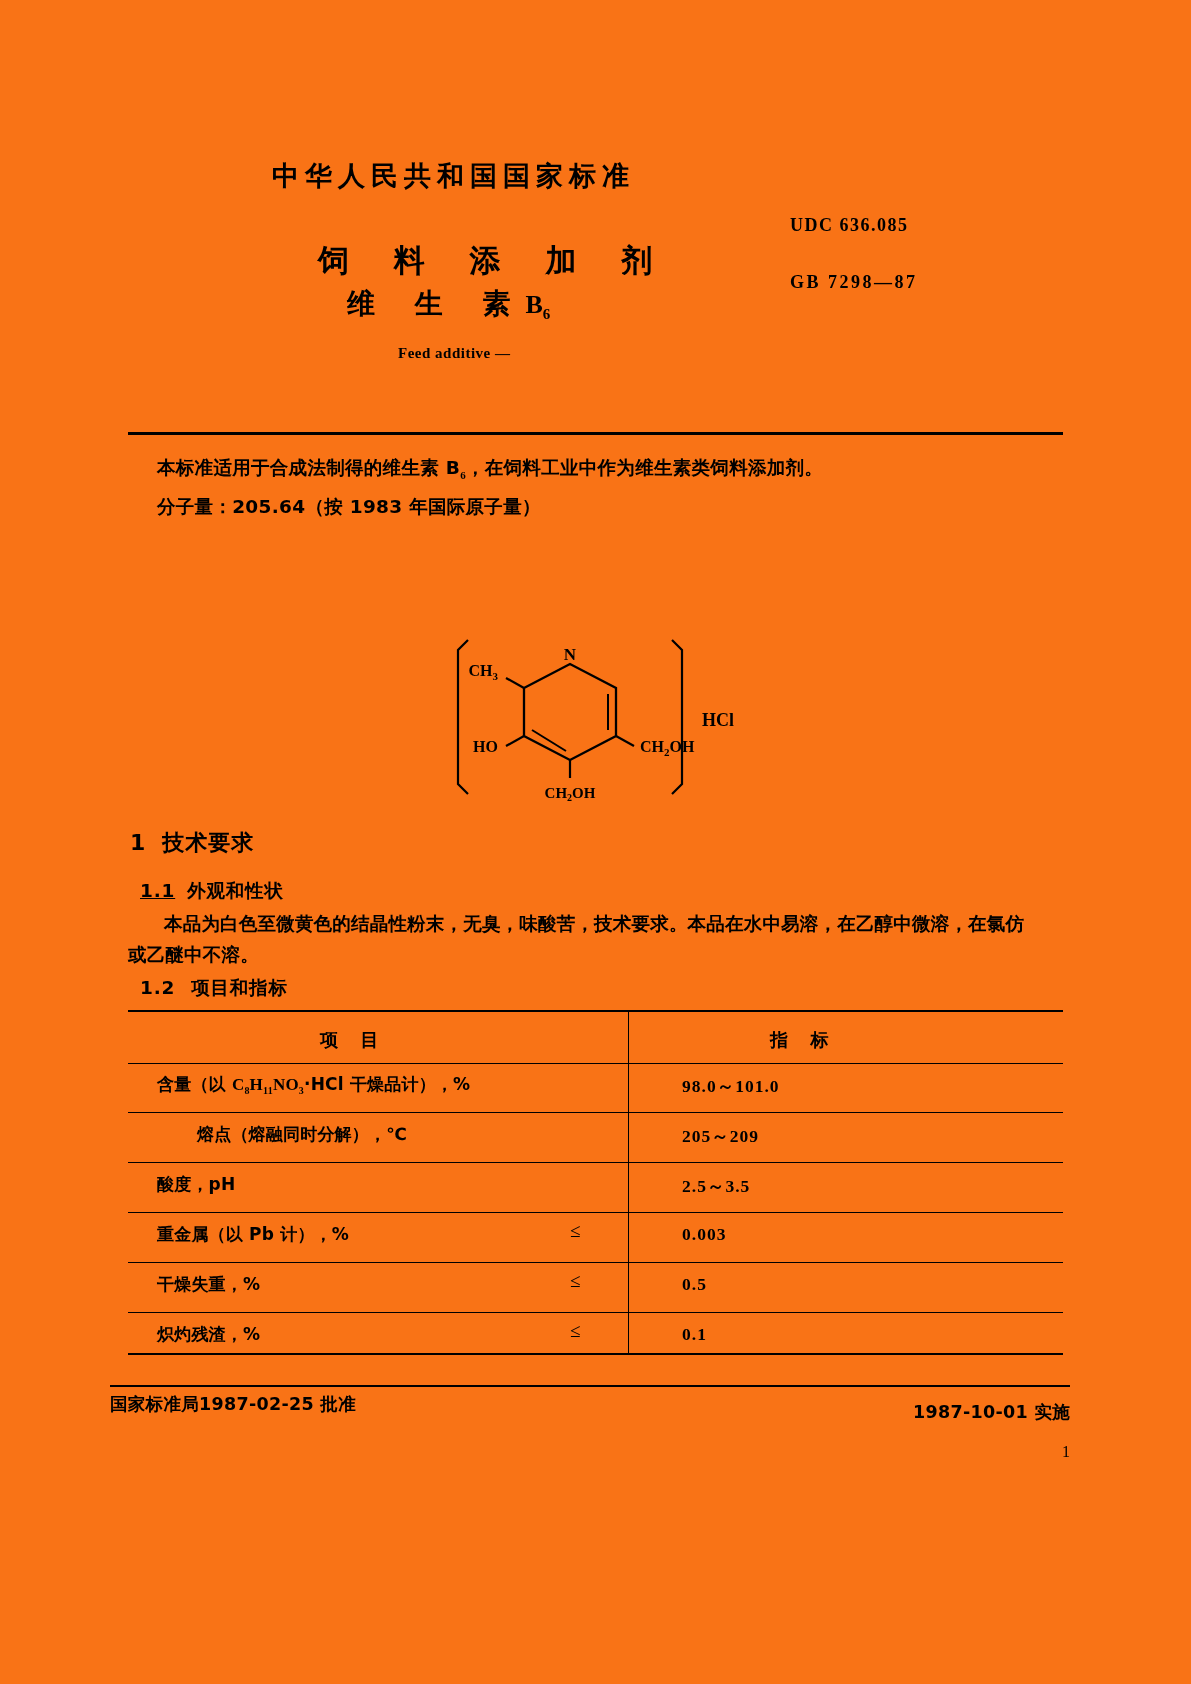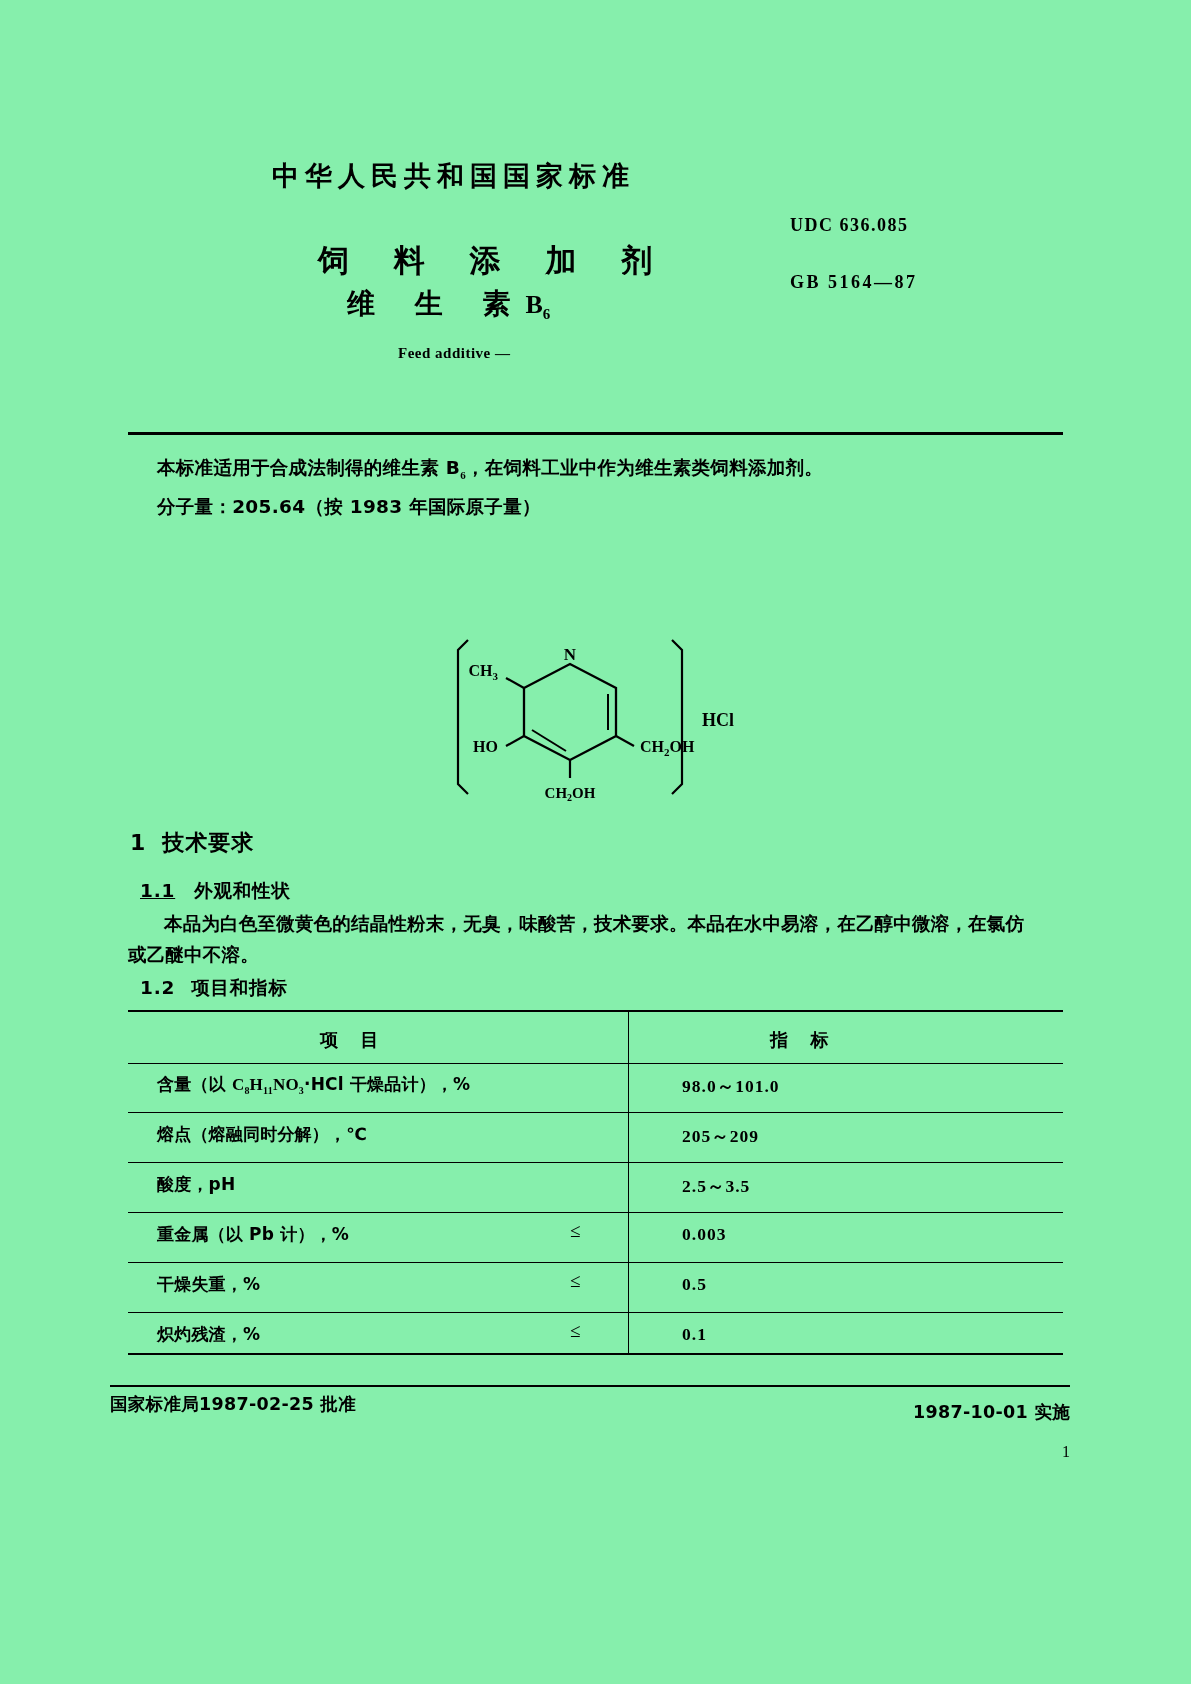--- a/index.html
+++ b/index.html
@@ -8,21 +8,21 @@
     background: #ffffff;
   }
   body {
     font-family: "DejaVu Sans", "Liberation Sans", sans-serif;
     color: #000000;
   }
   #page {
     position: relative;
     width: 1191px;
     height: 1684px;
-    background: #86efac;
+    background: #f97316;
     overflow: hidden;
   }
 
   
   .masthead {
     position: absolute;
     left: 0;
     top: 0;
     width: 1191px;
     height: 430px;
@@ -146,21 +146,21 @@
   .h1 .num { margin-right: 16px; }
   .h2-a {
     position: absolute;
     left: 140px;
     top: 878px;
     font-size: 18.5px;
     font-weight: bold;
     letter-spacing: 0.8px;
     white-space: nowrap;
   }
-  .h2-a .num { margin-right: 19px; text-decoration: underline; }
+  .h2-a .num { margin-right: 12px; text-decoration: underline; }
   .para {
     position: absolute;
     left: 128px;
     top: 908px;
     width: 905px;
     font-size: 18.5px;
     font-weight: bold;
     line-height: 31px;
     text-indent: 36px;
     letter-spacing: 0.2px;
@@ -295,21 +295,21 @@
 
     <div class="std-title-2">
       <span>维 生 素</span><span class="bsym"><span>B</span><sub>6</sub></span>
     </div>
 
     <div class="eng-title">
       <div class="line1">Feed additive —</div>
     </div>
 
     <div class="udc">UDC 636.085</div>
-    <div class="gbcode">GB 5164—87</div>
+    <div class="gbcode">GB 7298—87</div>
   </div>
 
   <div class="rule-thick"></div>
 
   <div class="intro">
     <div><span>本标准适用于合成法制得的维生素 B</span><span class="sci"><sub>6</sub></span><span>，在饲料工业中作为维生素类饲料添加剂。</span></div>
 
 
     <div>分子量：205.64（按 1983 年国际原子量）</div>
   </div>
@@ -369,21 +369,21 @@
     <span>指</span><span class="sp"></span><span>标</span>
   </div>
   <div class="hrule" style="top:1063px;"></div>
 
   <div class="row-label" style="top:1073px;">
     <span>含量（以 </span><span class="sci"><span>C</span><sub>8</sub><span>H</span><sub>11</sub><span>NO</span><sub>3</sub></span><span>·HCl 干燥品计），%</span>
   </div>
   <div class="row-value" style="top:1074px;">98.0～101.0</div>
   <div class="hrule" style="top:1112px;"></div>
 
-  <div class="row-label" style="top:1123px;">熔点（熔融同时分解），℃</div>
+  <div class="row-label" style="top:1123px;margin-left:40px;">熔点（熔融同时分解），℃</div>
   <div class="row-value" style="top:1124px;">205～209</div>
   <div class="hrule" style="top:1162px;"></div>
 
   <div class="row-label" style="top:1173px;">酸度，pH</div>
   <div class="row-value" style="top:1174px;">2.5～3.5</div>
   <div class="hrule" style="top:1212px;"></div>
 
   <div class="row-label" style="top:1223px;">重金属（以 Pb 计），%</div>
   <div class="row-le" style="top:1220px;">≤</div>
   <div class="row-value" style="top:1224px;">0.003</div>

